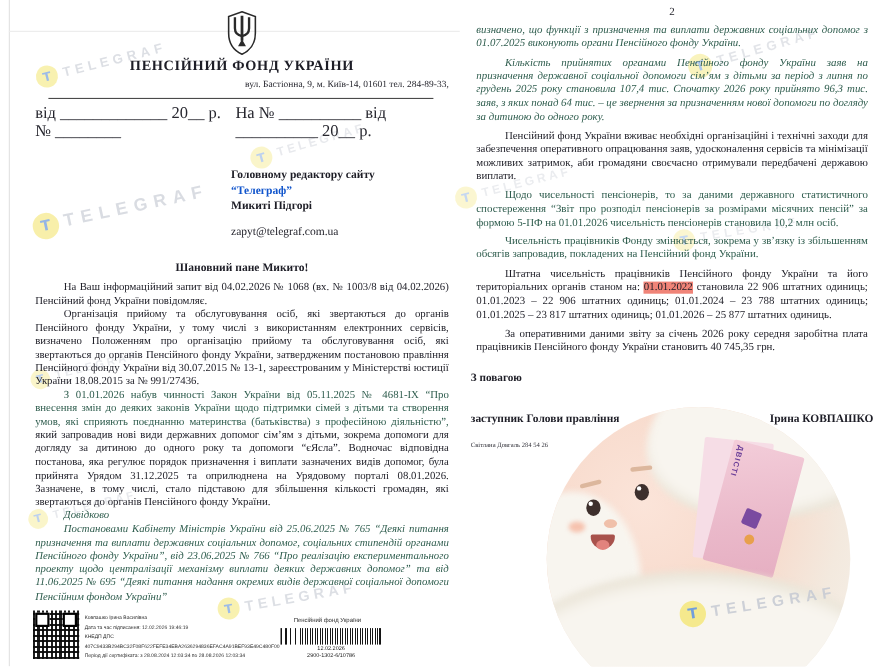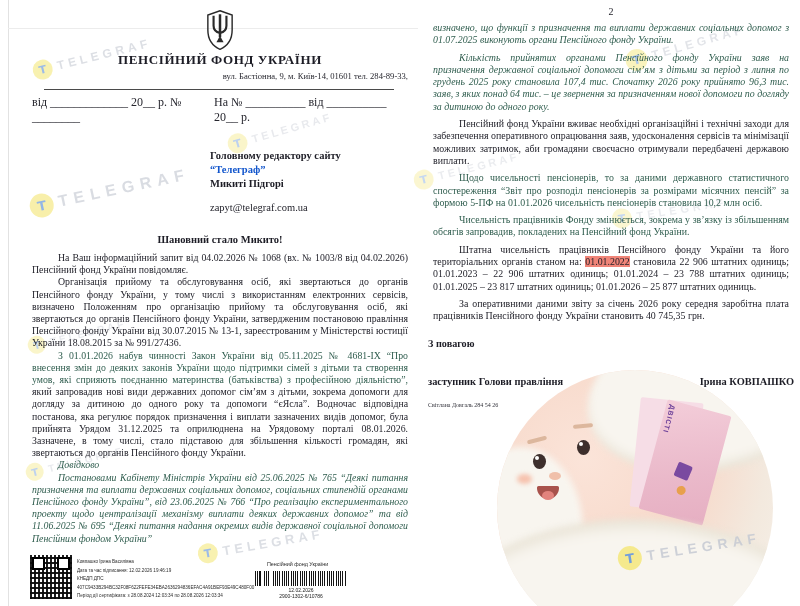--- a/index.html
+++ b/index.html
@@ -12,21 +12,21 @@
   
   .page{position:absolute;top:0;height:606px;box-sizing:border-box;z-index:1;}
   .page-left{left:8px;width:412px;padding:8px 12px 0 24px;}
   .page-right{left:420px;width:380px;padding:4px 6px 0 8px;}
 
   
   .emblem{display:block;margin:2px auto 1px;}
   .org-name{text-align:center;font-weight:bold;font-size:13px;letter-spacing:.6px;margin-top:2px;}
   .hdr-line{text-align:right;font-size:8.6px;margin-top:3px;color:#26262e;}
   .rule{border-top:1px solid #4a4a4a;margin:8px 14px 0 12px;}
-  .refs{display:flex;justify-content:flex-start;font-size:12px;margin:5px 2px 0 0;color:#26262e;}
+  .refs{display:flex;justify-content:flex-start;font-size:15px;margin:5px 2px 0 0;color:#26262e;}
 
   .recipient{margin:24px 0 0 178px;font-weight:bold;font-size:10.5px;line-height:14px;width:196px;}
   .recipient .tg{color:#1155CC;}
   .recipient .email{font-weight:normal;margin-top:10px;}
 
   .salutation{text-align:center;font-weight:bold;font-size:10.5px;margin-top:19px;}
 
   .body{margin-top:7px;font-size:9.8px;line-height:12.2px;text-align:justify;}
   .body p{margin:0;text-indent:26px;}
   .body2{margin-top:5px;font-size:9.9px;line-height:12.3px;text-align:justify;}
@@ -163,21 +163,21 @@
       <span>На № __________ від __________ 20__ р.</span>
     </div>
 
     <div class="recipient">
       <div>Головному редактору сайту</div>
       <div class="tg">“Телеграф”</div>
       <div>Микиті Підгорі</div>
       <div class="email">zapyt@telegraf.com.ua</div>
     </div>
 
-    <div class="salutation">Шановний стало Микито!</div>
+    <div class="salutation">Шановний пане Микито!</div>
 
     <div class="body">
       <p>На Ваш інформаційний запит від 04.02.2026 № 1068 (вх. № 1003/8 від 04.02.2026) Пенсійний фонд України повідомляє.</p>
       <p>Організація прийому та обслуговування осіб, які звертаються до органів Пенсійного фонду України, у тому числі з використанням електронних сервісів, визначено Положенням про організацію прийому та обслуговування осіб, які звертаються до органів Пенсійного фонду України, затвердженим постановою правління Пенсійного фонду України від 30.07.2015 № 13-1, зареєстрованим у Міністерстві юстиції України 18.08.2015 за № 991/27436.</p>
       <p>
         <span class="green">З 01.01.2026 набув чинності Закон України від 05.11.2025 № 4681-ІХ “Про внесення змін до деяких законів України щодо підтримки сімей з дітьми та створення умов, які сприяють поєднанню материнства (батьківства) з професійною діяльністю”,</span><span> який запровадив нові види державних допомог сім’ям з дітьми, зокрема допомоги для догляду за дитиною до одного року та допомоги “єЯсла”. Водночас відповідна постанова, яка регулює порядок призначення і виплати зазначених видів допомог, була прийнята Урядом 31.12.2025 та оприлюднена на Урядовому порталі 08.01.2026. Зазначене, в тому числі, стало підставою для збільшення кількості громадян, які звертаються до органів Пенсійного фонду України.</span>
       </p>
       <p class="it green">Довідково</p>
       <p class="it green">Постановами Кабінету Міністрів України від 25.06.2025 № 765 “Деякі питання призначення та виплати державних соціальних допомог, соціальних стипендій органами Пенсійного фонду України”, від 23.06.2025 № 766 “Про реалізацію експериментального проекту щодо централізації механізму виплати деяких державних допомог” та від 11.06.2025 № 695 “Деякі питання надання окремих видів державної соціальної допомоги Пенсійним фондом України”</p>
     </div>

